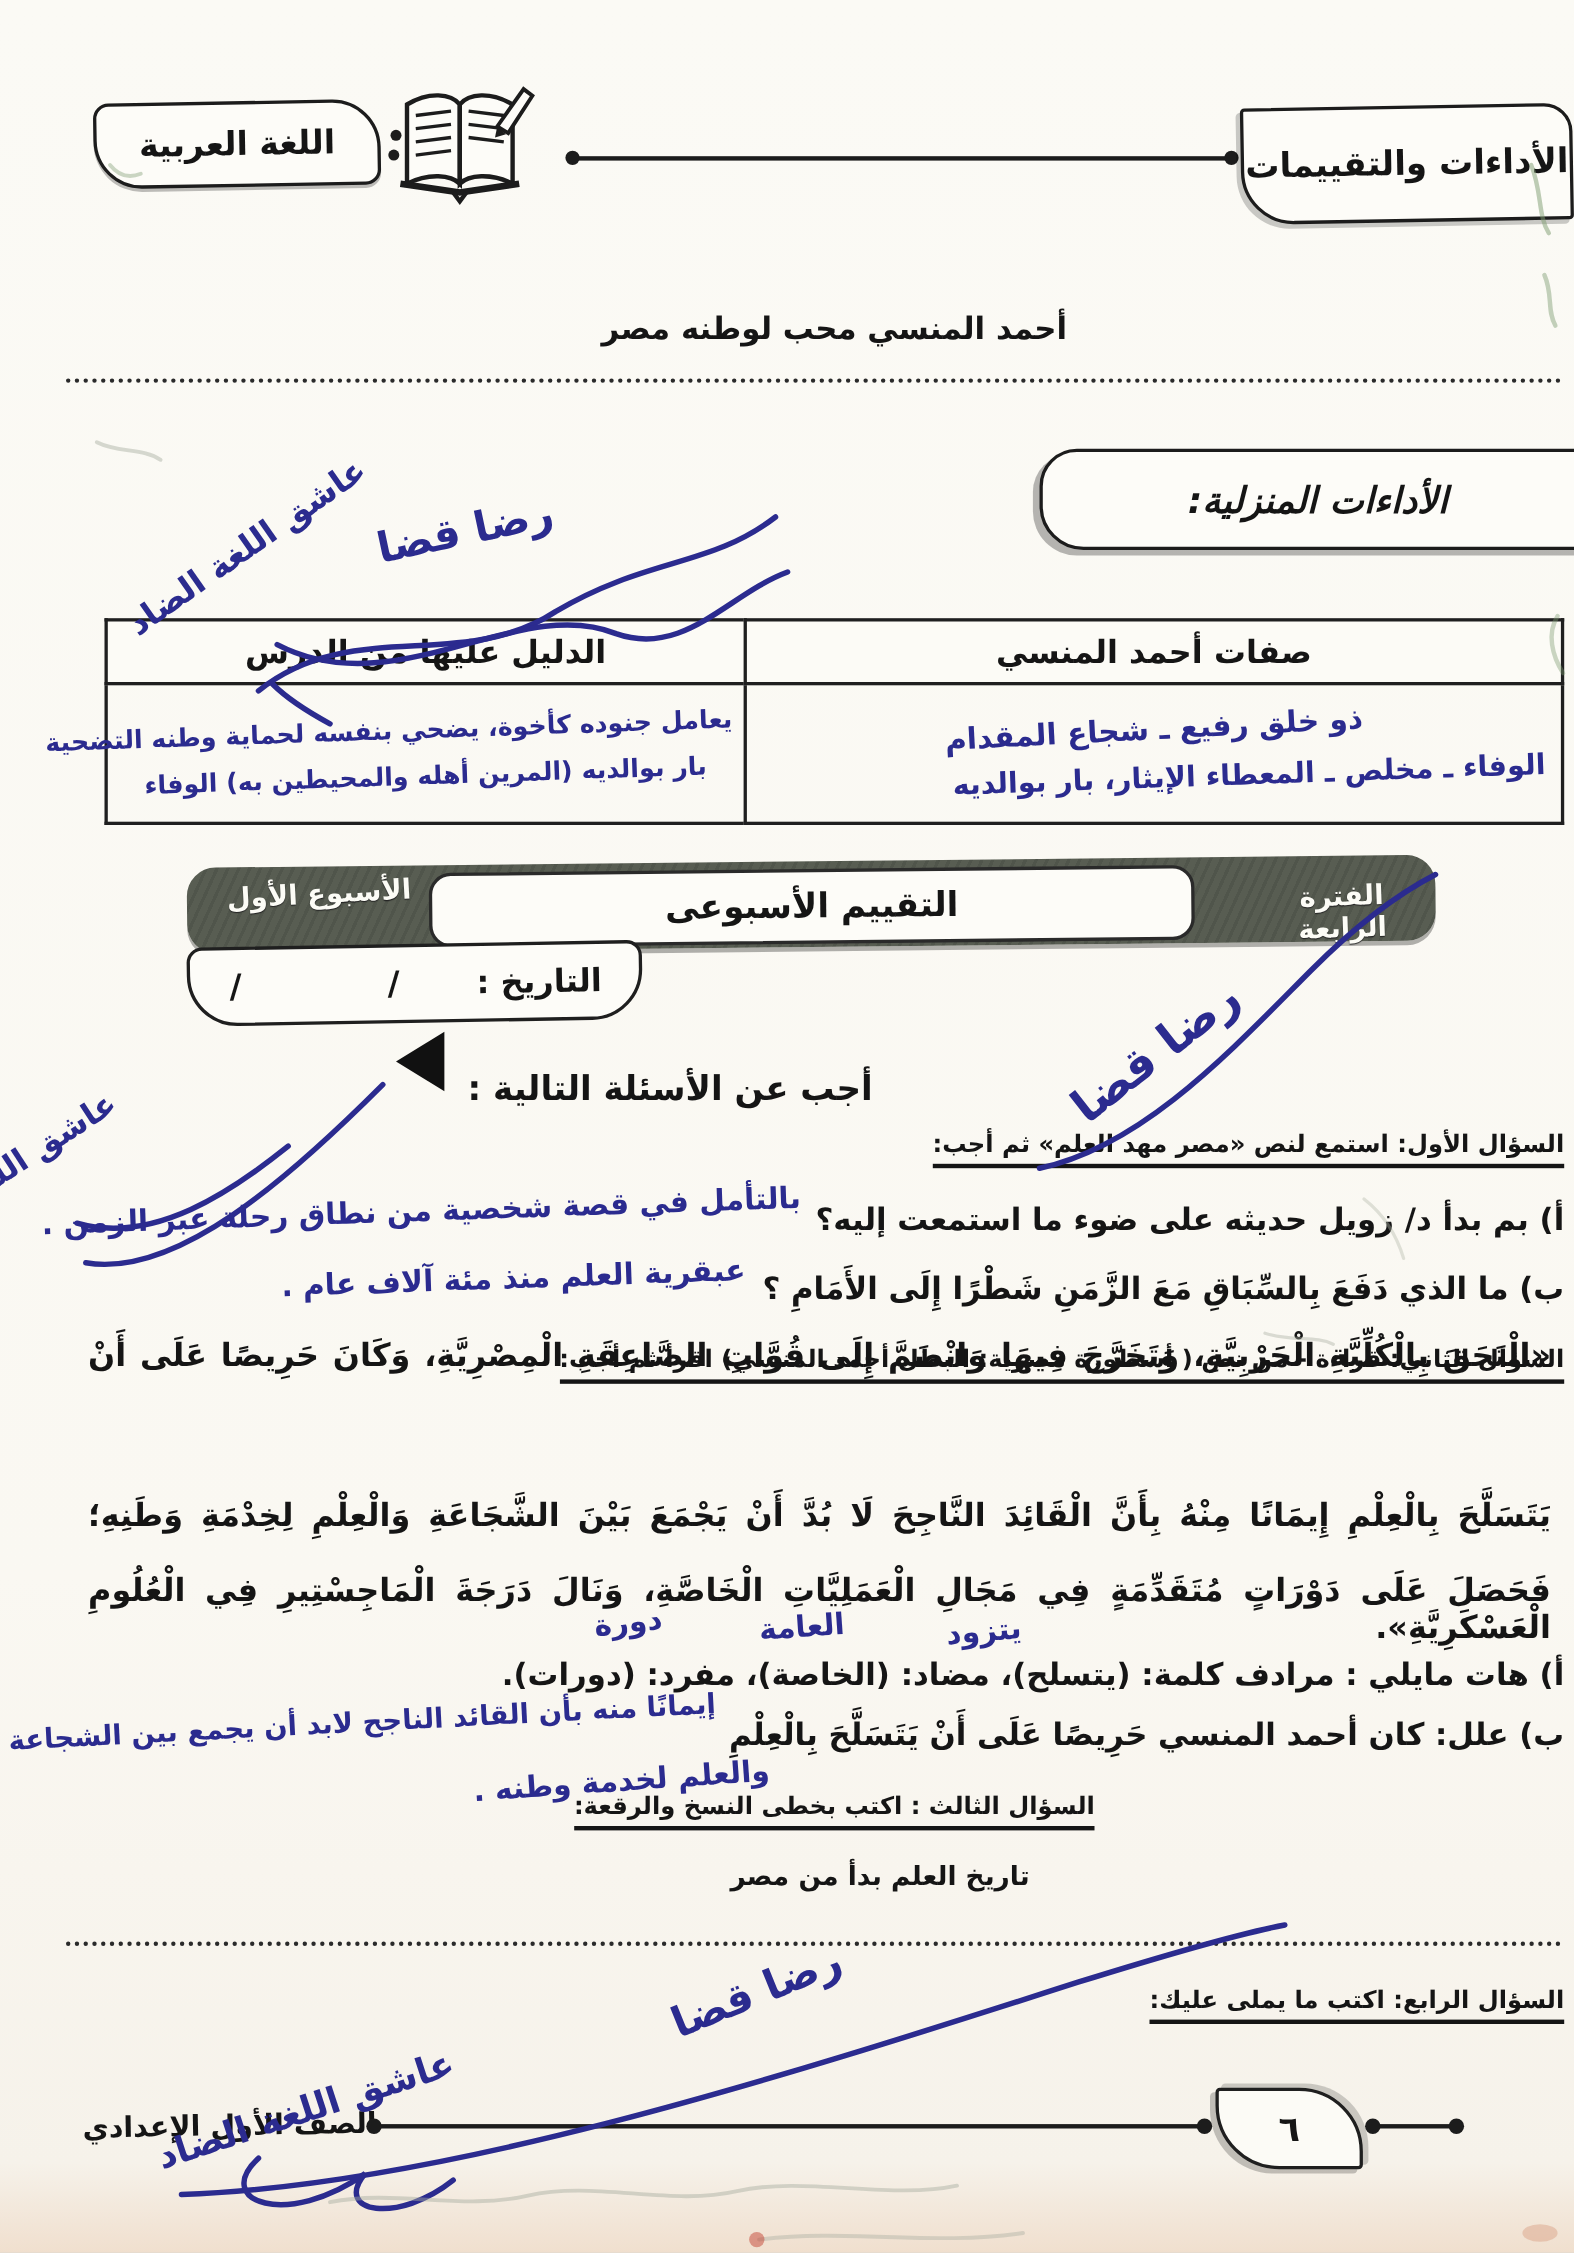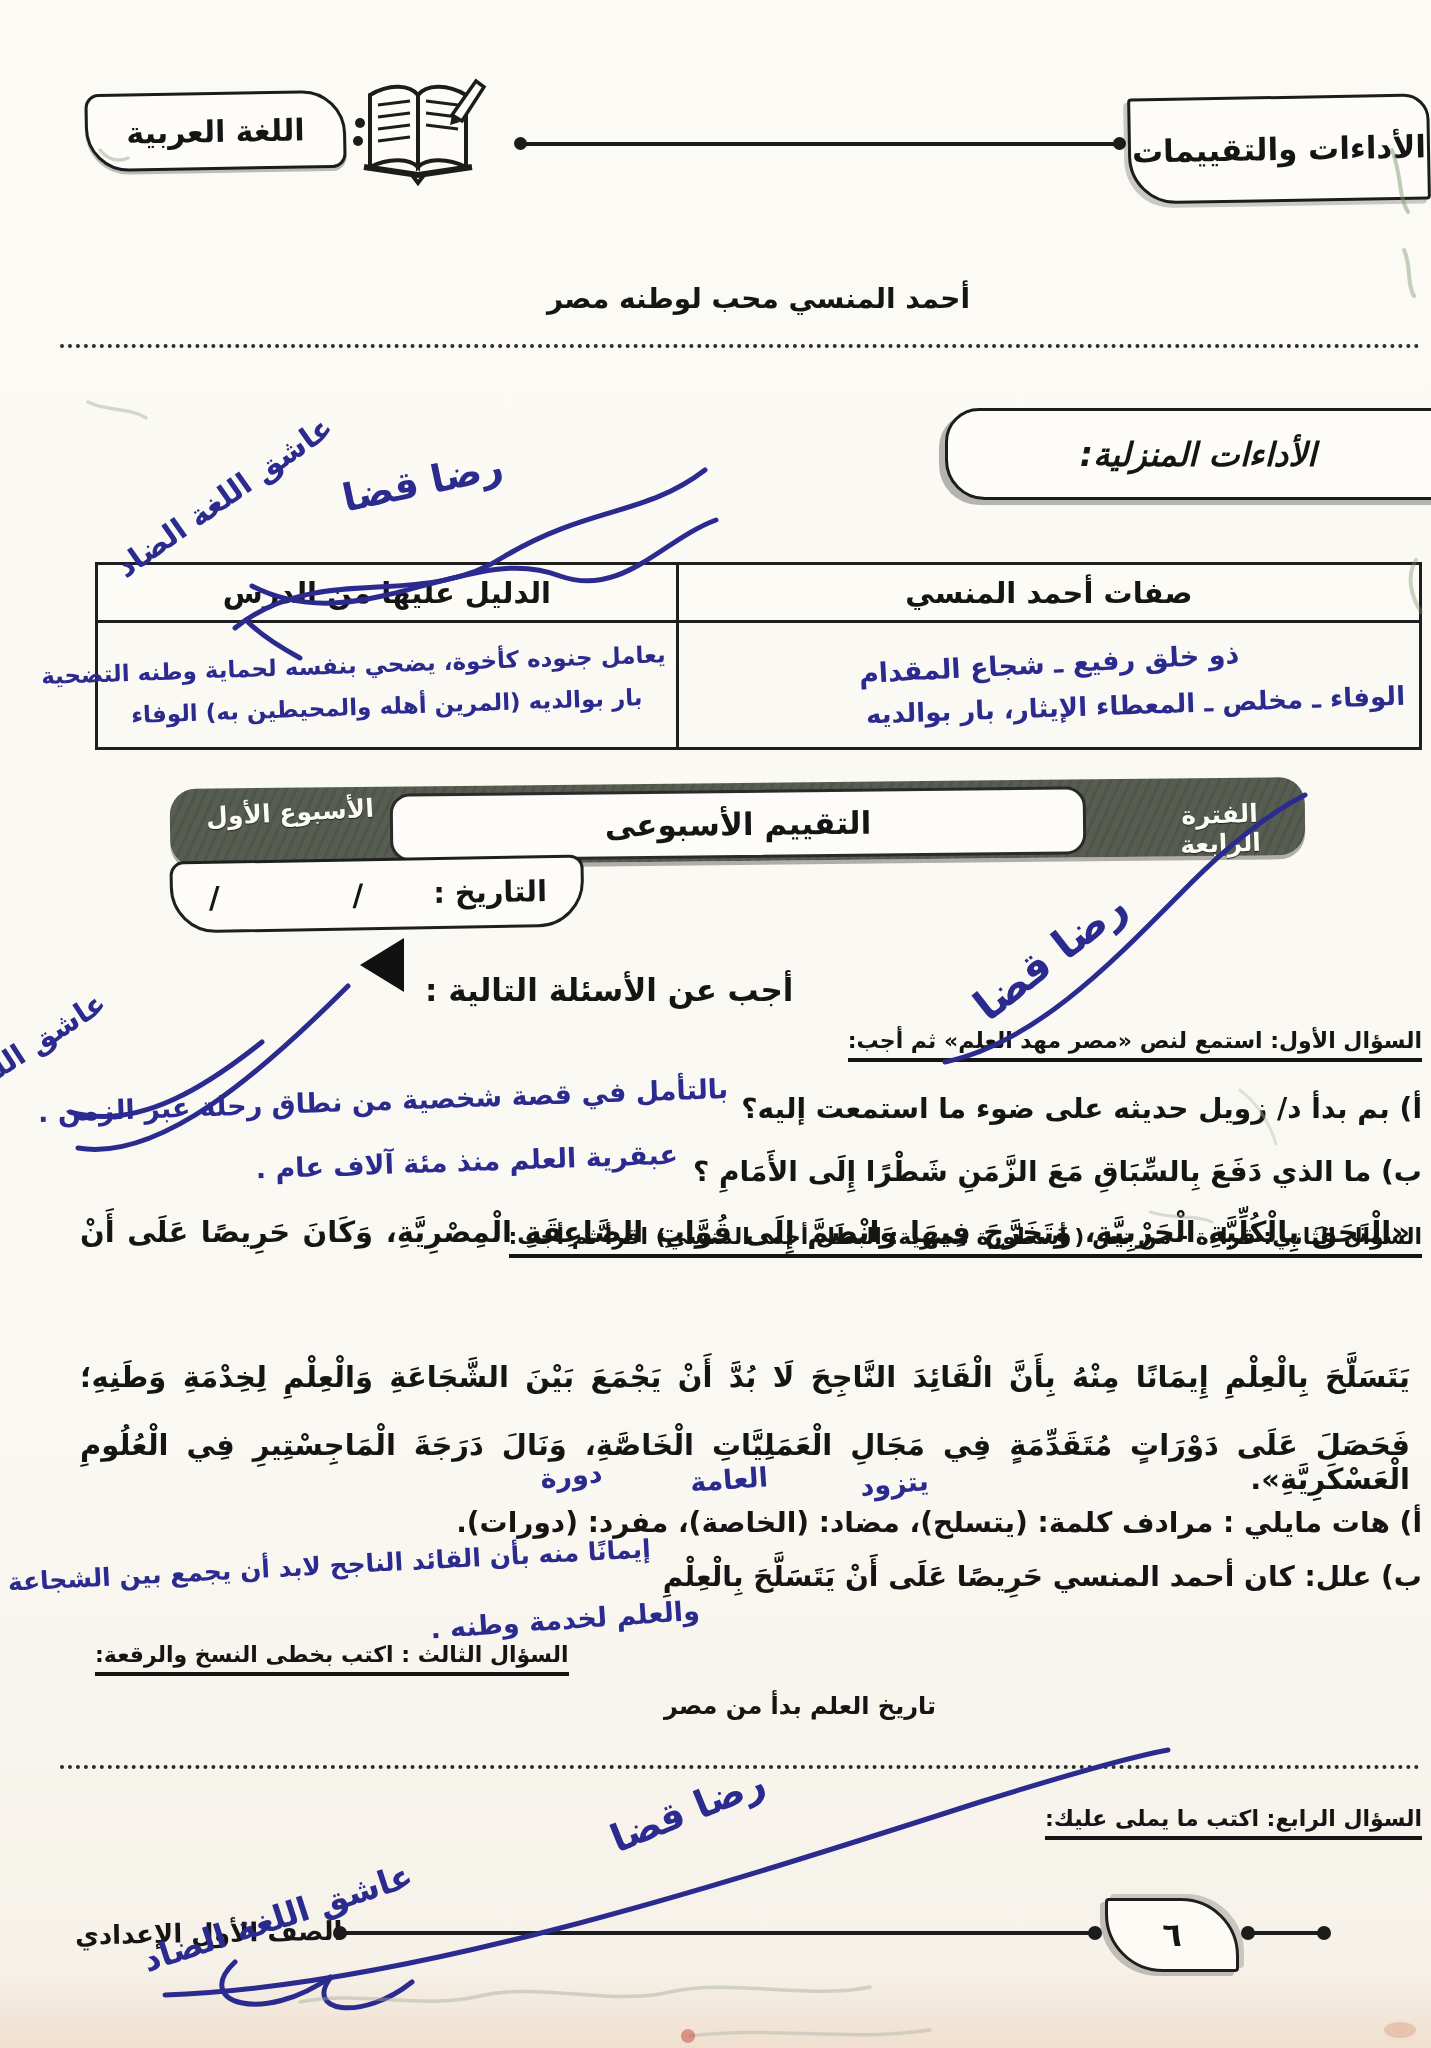--- a/index.html
+++ b/index.html
@@ -183,21 +183,21 @@
 
   <div class="abs" style="left:95px;top:1506px;width:1327px;text-align:right;">
     <span class="qitem">أ) هات مايلي : مرادف كلمة: (يتسلح)، مضاد: (الخاصة)، مفرد: (دورات).</span>
   </div>
   <div class="abs" style="left:-20px;top:1560px;width:1442px;text-align:right;white-space:nowrap;">
     <span class="qitem">ب) علل: كان أحمد المنسي حَرِيصًا عَلَى أَنْ يَتَسَلَّحَ بِالْعِلْمِ</span>
     <span class="hw" style="font-size:25px;display:inline-block;transform:rotate(-3deg) translateY(-12px);margin-right:6px;">إيمانًا منه بأن القائد الناجح لابد أن يجمع بين الشجاعة</span>
   </div>
   <div class="abs hw" style="left:430px;top:1604px;font-size:27px;transform:rotate(-4deg);">والعلم لخدمة وطنه .</div>
 
-  <div class="abs" style="left:95px;top:1630px;width:1327px;text-align:left;margin-top:12px;">
+  <div class="abs" style="left:95px;top:1630px;width:1327px;text-align:center;">
     <span class="u qheading">السؤال الثالث : اكتب بخطى النسخ والرقعة:</span>
   </div>
   <div class="abs print" style="left:300px;top:1692px;width:1000px;text-align:center;font-size:24px;">تاريخ العلم بدأ من مصر</div>
 
   <div class="abs dotted" style="left:60px;top:1765px;width:1360px;"></div>
 
   <div class="abs" style="left:95px;top:1806px;width:1327px;text-align:right;">
     <span class="u qheading">السؤال الرابع: اكتب ما يملى عليك:</span>
   </div>
 

